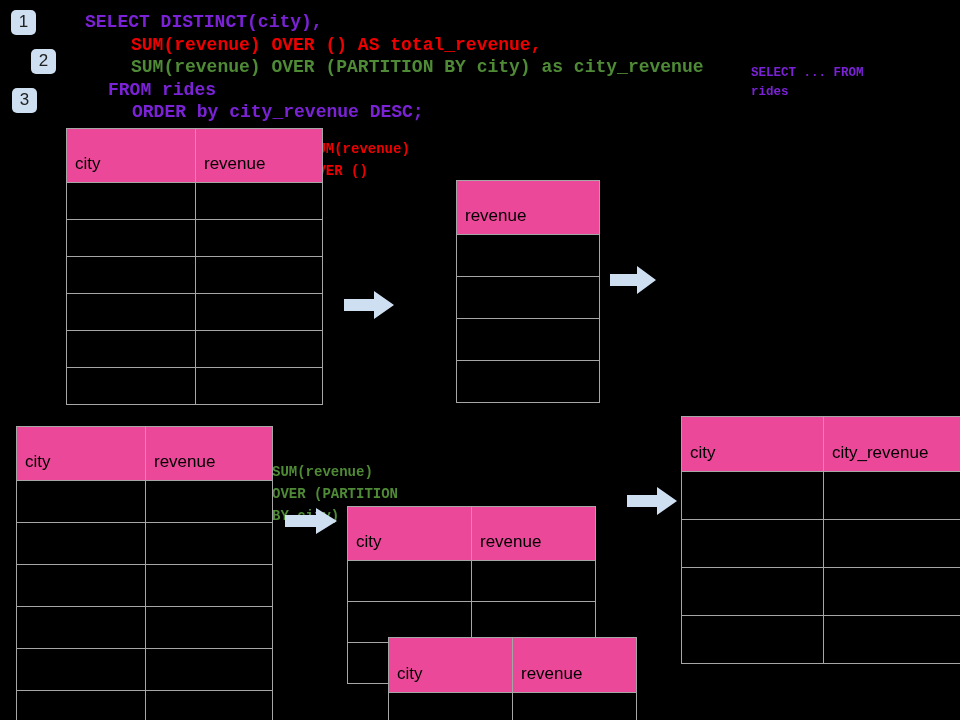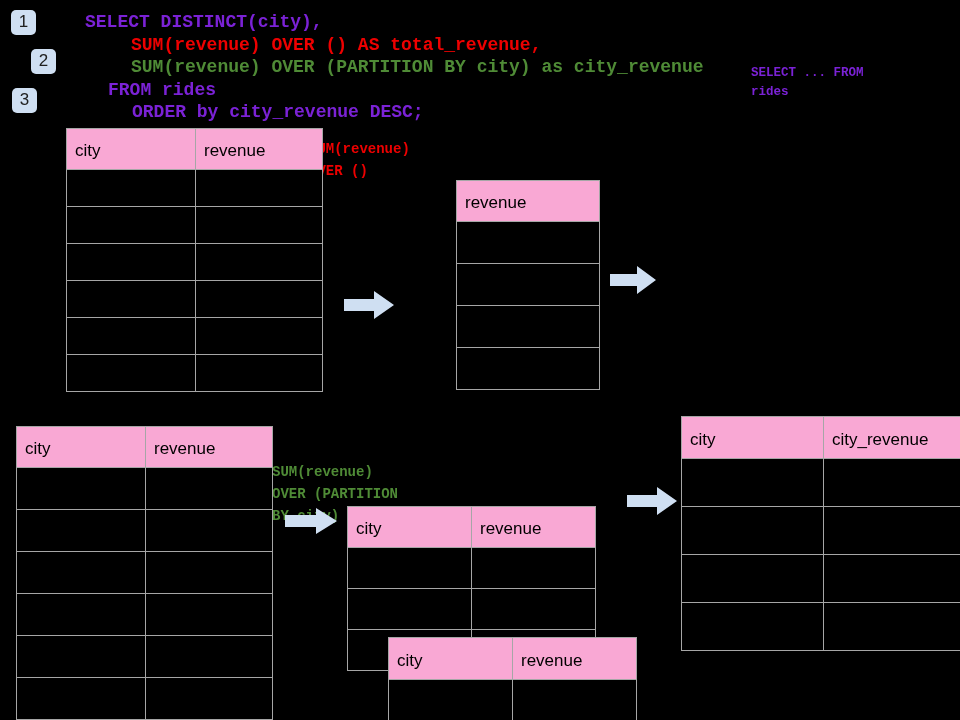--- a/index.html
+++ b/index.html
@@ -76,27 +76,27 @@
     table-layout: fixed;
     background: #000000;
   }
   .tbl td {
     border: 1px solid #a6a6a6;
     background: #000000;
     padding: 0;
   }
   .tbl th {
     border: 1px solid #a6a6a6;
-    background: #f9a8d4;
+    background: #ec4899;
     color: #000000;
     font-family: "Liberation Sans", sans-serif;
     font-weight: normal;
     font-size: 17px;
     text-align: left;
-    padding: 4px 0 0 8px;
+    padding: 17px 0 0 8px;
   }
 
   
   .arrow {
     position: absolute;
     display: block;
   }
 </style>
 </head>
 <body>

